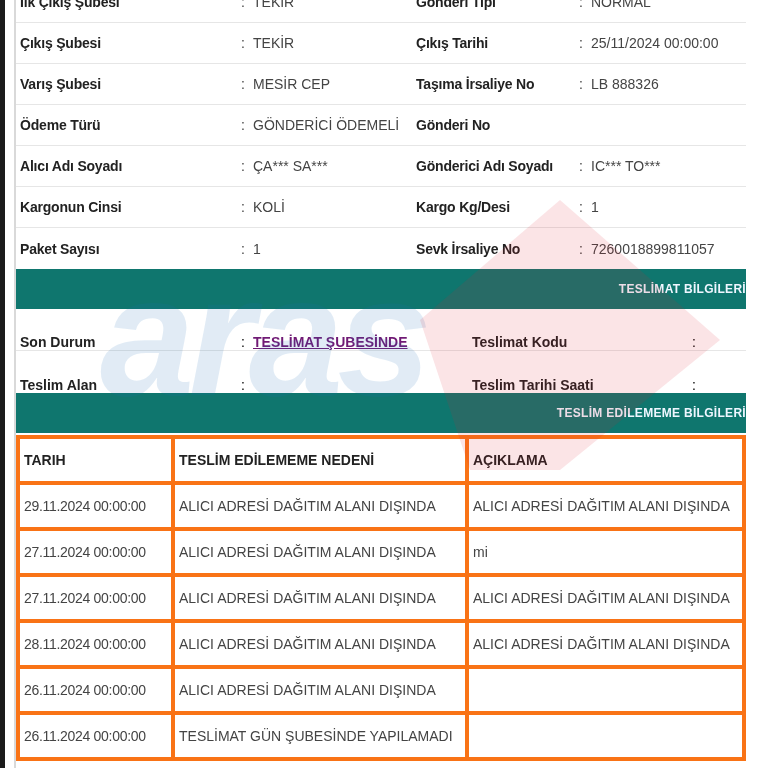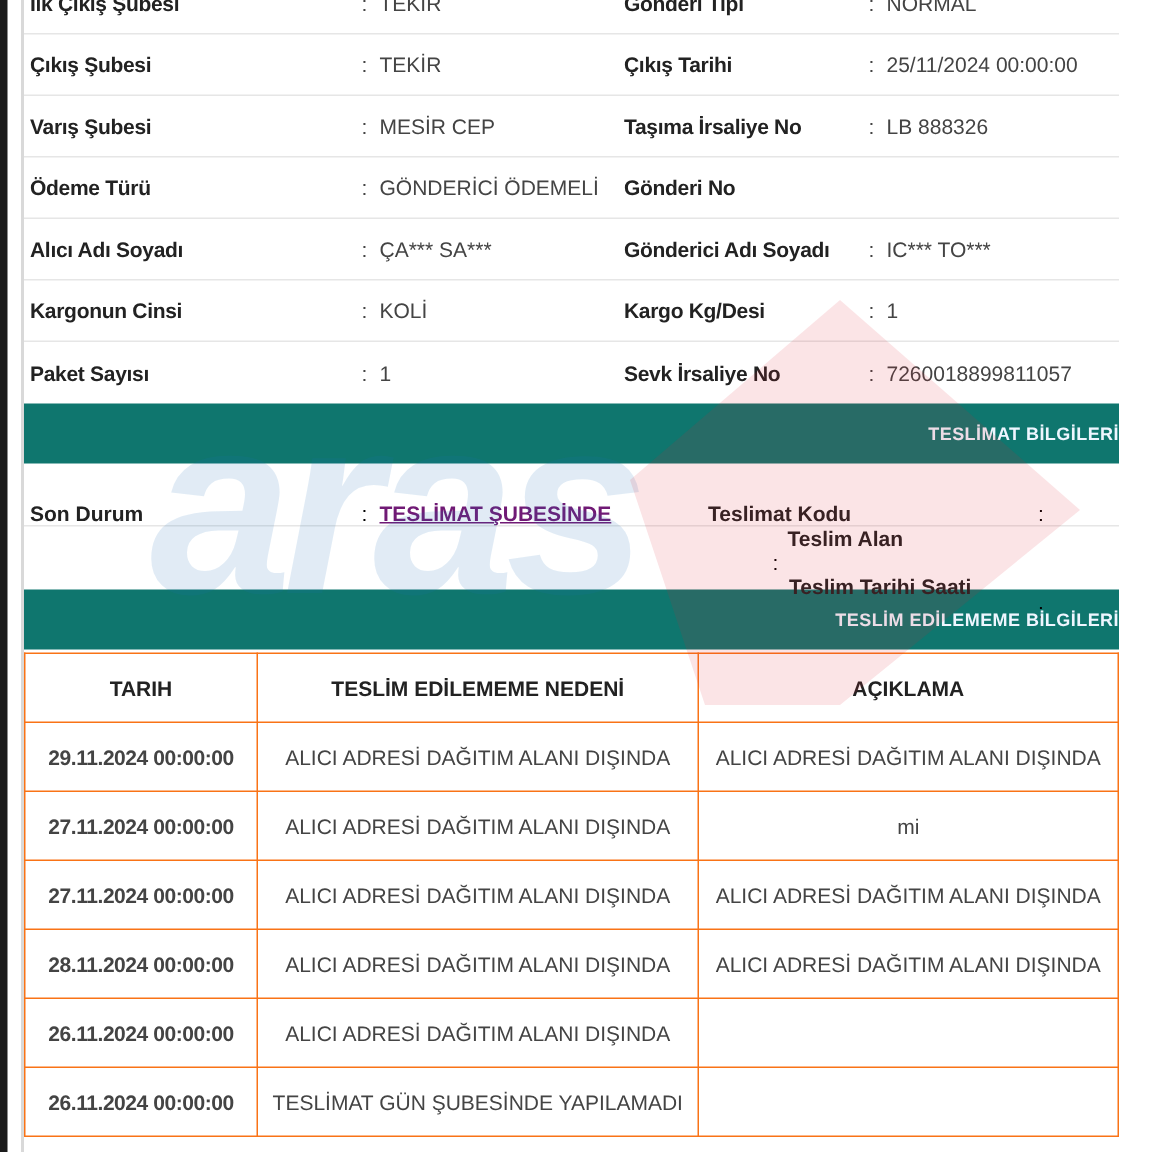--- a/index.html
+++ b/index.html
@@ -25,23 +25,23 @@
 
   .deliv-row { display: flex; height: 42px; align-items: flex-end; border-bottom: 1px solid #e6e6e6; }
   .deliv-row .lbl { font-weight: bold; font-size: 14px; color: #222; }
   .d-c1 { width: 225px; padding-left: 4px; }
   .d-c2 { width: 231px; white-space: nowrap; font-size: 14px; }
   .d-c3 { width: 220px; }
   .d-c4 { width: 54px; font-size: 14px; }
   .status-red { color: #701a75; font-weight: bold; text-decoration: underline; }
 
   table.fail { width: 730px; border-collapse: collapse; margin-top: 2px; }
-  table.fail th, table.fail td { border: 1px solid #f97316; font-size: 14px; color: #444; text-align: center; padding: 0 4px; height: 46px; white-space: nowrap; }
+  table.fail th, table.fail td { border: 4px solid #f97316; font-size: 14px; color: #444; text-align: left; padding: 0 4px; height: 46px; white-space: nowrap; }
   table.fail th { color: #222; font-weight: bold; }
-  table.fail td.date { letter-spacing: -0.3px; font-weight: bold; }
+  table.fail td.date { letter-spacing: -0.3px; }
 </style>
 </head>
 <body>
 
 <div class="left-edge"></div>
 <div class="left-edge2"></div>
 
 <div class="page">
 
   <div class="info-grid">
@@ -89,21 +89,21 @@
   </div>
 
   <div class="section-header">TESLİMAT BİLGİLERİ</div>
 
   <div class="deliv-row">
     <span class="lbl d-c1">Son Durum</span>
     <span class="d-c2"><span class="colon">:</span><span class="status-red">TESLİMAT ŞUBESİNDE</span></span>
     <span class="lbl d-c3">Teslimat Kodu</span>
     <span class="d-c4"><span class="colon">:</span><span></span></span>
   </div>
-  <div class="deliv-row" style="border-bottom:none;flex-direction:column;">
+  <div class="deliv-row" style="border-bottom:none;">
     <span class="lbl d-c1">Teslim Alan</span>
     <span class="d-c2"><span class="colon">:</span><span></span></span>
     <span class="lbl d-c3">Teslim Tarihi Saati</span>
     <span class="d-c4"><span class="colon">:</span><span></span></span>
   </div>
 
   <div class="section-header">TESLİM EDİLEMEME BİLGİLERİ</div>
 
   <table class="fail">
     <thead>

